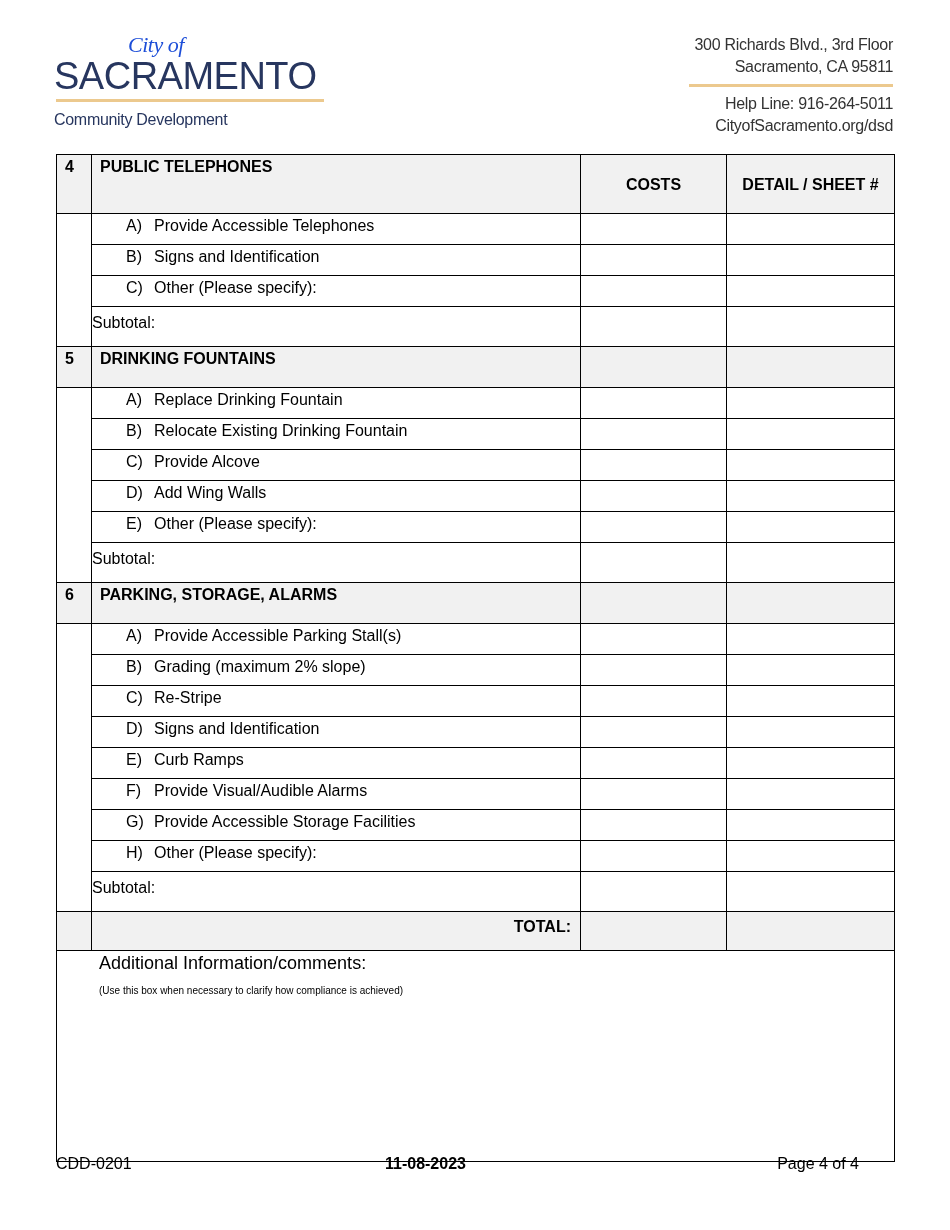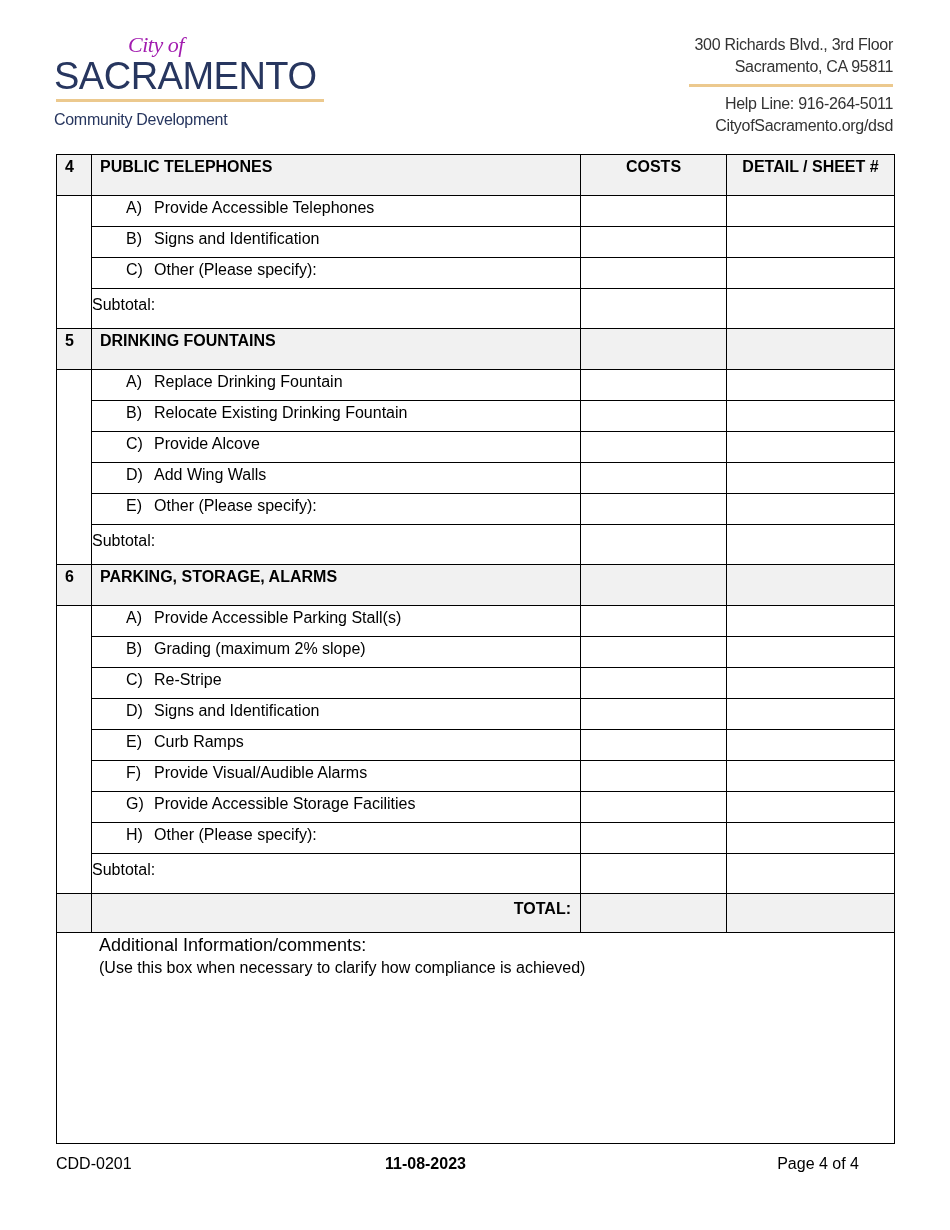--- a/index.html
+++ b/index.html
@@ -1,41 +1,41 @@
 <!DOCTYPE html>
 <html><head>
   <meta charset="utf-8">
   <style>
     html, body { margin: 0; padding: 0; background: #ffffff; }
     body { width: 950px; height: 1230px; position: relative; font-family: "Liberation Sans", sans-serif; color: #000; overflow: hidden; }
     .logo { position: absolute; left: 54px; top: 30px; width: 272px; }
-    .logo .cityof { position: absolute; left: 74px; top: 2px; font-family: "Liberation Serif", serif; font-style: italic; font-size: 22px; color: #a21caf; letter-spacing: -0.5px; }
+    .logo .cityof { position: absolute; left: 74px; top: 2px; font-family: "Liberation Serif", serif; font-style: italic; font-size: 22px; color: #1d4ed8; letter-spacing: -0.5px; }
     .logo .sac { position: absolute; left: 0; top: 26px; font-family: "Liberation Sans", sans-serif; font-size: 38px; color: #27365f; letter-spacing: -0.5px; line-height: 40px; white-space: nowrap; }
     .logo .rule { position: absolute; left: 2px; top: 69px; width: 268px; height: 3px; background: #ecc98e; }
     .logo .cd { position: absolute; left: 0; top: 76px; font-size: 16px; color: #27365f; line-height: 28px; white-space: nowrap; letter-spacing: -0.3px; }
     .addr { position: absolute; right: 57px; top: 34px; text-align: right; font-size: 16px; color: #333; line-height: 22px; letter-spacing: -0.3px; }
     .addr .rule { width: 204px; height: 3px; background: #ecc98e; margin: 6px 0 6px auto; }
     table.form { position: absolute; left: 56px; top: 154px; border-collapse: collapse; width: 838px; table-layout: fixed; }
     table.form td { border: 1.5px solid #000; padding: 0; font-size: 16px; vertical-align: top; }
     col.c-num { width: 35px; } col.c-desc { width: 489px; } col.c-cost { width: 146px; } col.c-det { width: 168px; }
     tr.sect td { background: #f1f1f1; height: 37px; }
     tr.sect .num, tr.sect .title { font-weight: bold; padding: 3px 0 0 8px; }
-    tr.sect .hdr { font-weight: bold; text-align: center; padding-top: 3px; }
+    tr.sect .hdr { font-weight: bold; text-align: center; padding-top: 21px; }
     tr.item td { height: 27px; }
     tr.item .label { padding: 3px 0 0 34px; white-space: nowrap; }
     tr.item .label .lt { display: inline-block; width: 28px; }
     tr.sub td { height: 32px; }
     tr.sub .label { text-align: left; padding: 7px 9px 0 0; }
     tr.total td { background: #f1f1f1; height: 32px; }
     tr.total .label { text-align: right; font-weight: bold; padding: 6px 9px 0 0; }
     td.blankcol { background: #fff; }
     tr.comments td { height: 210px; }
     .comments .ci { padding: 2px 0 0 42px; }
     .comments .t1 { font-size: 18px; }
-    .comments .t2 { font-size: 16px; margin-top: 3px; }
+    .comments .t2 { font-size: 10px; margin-top: 11px; }
     .footer { position: absolute; top: 1155px; font-size: 16px; }
     .f-left { left: 56px; } .f-mid { left: 385px; font-weight: bold; } .f-right { right: 91px; }
   </style>
 </head>
 <body>
 
 <div class="logo">
   <div class="cityof">City of</div>
   <div class="sac">SACRAMENTO</div>
   <div class="rule"></div>

